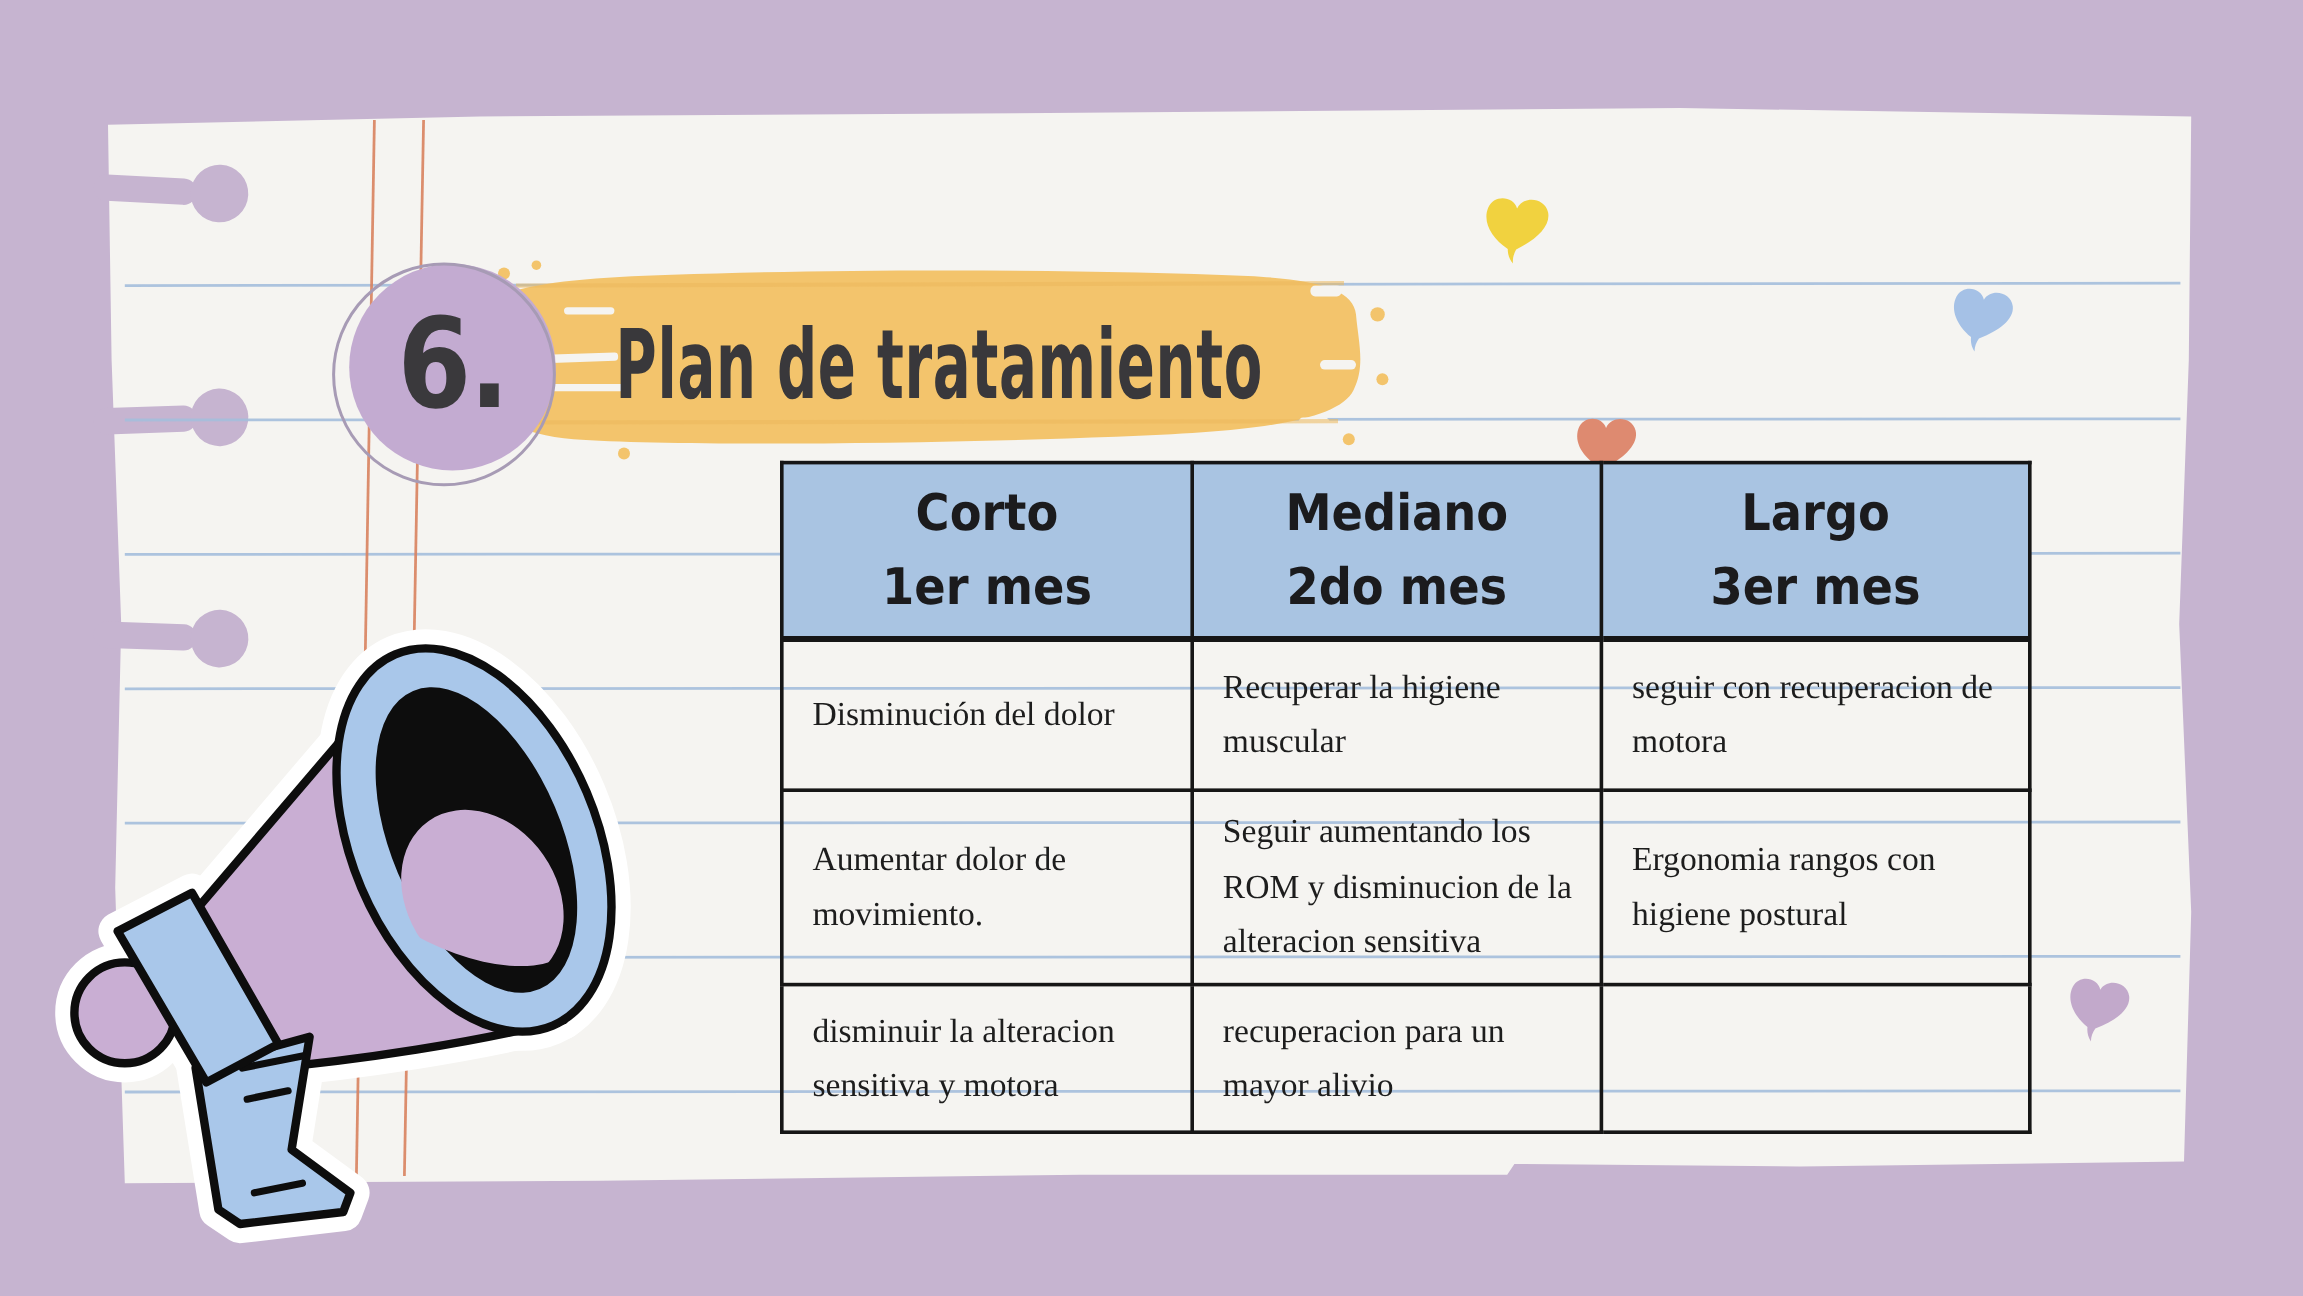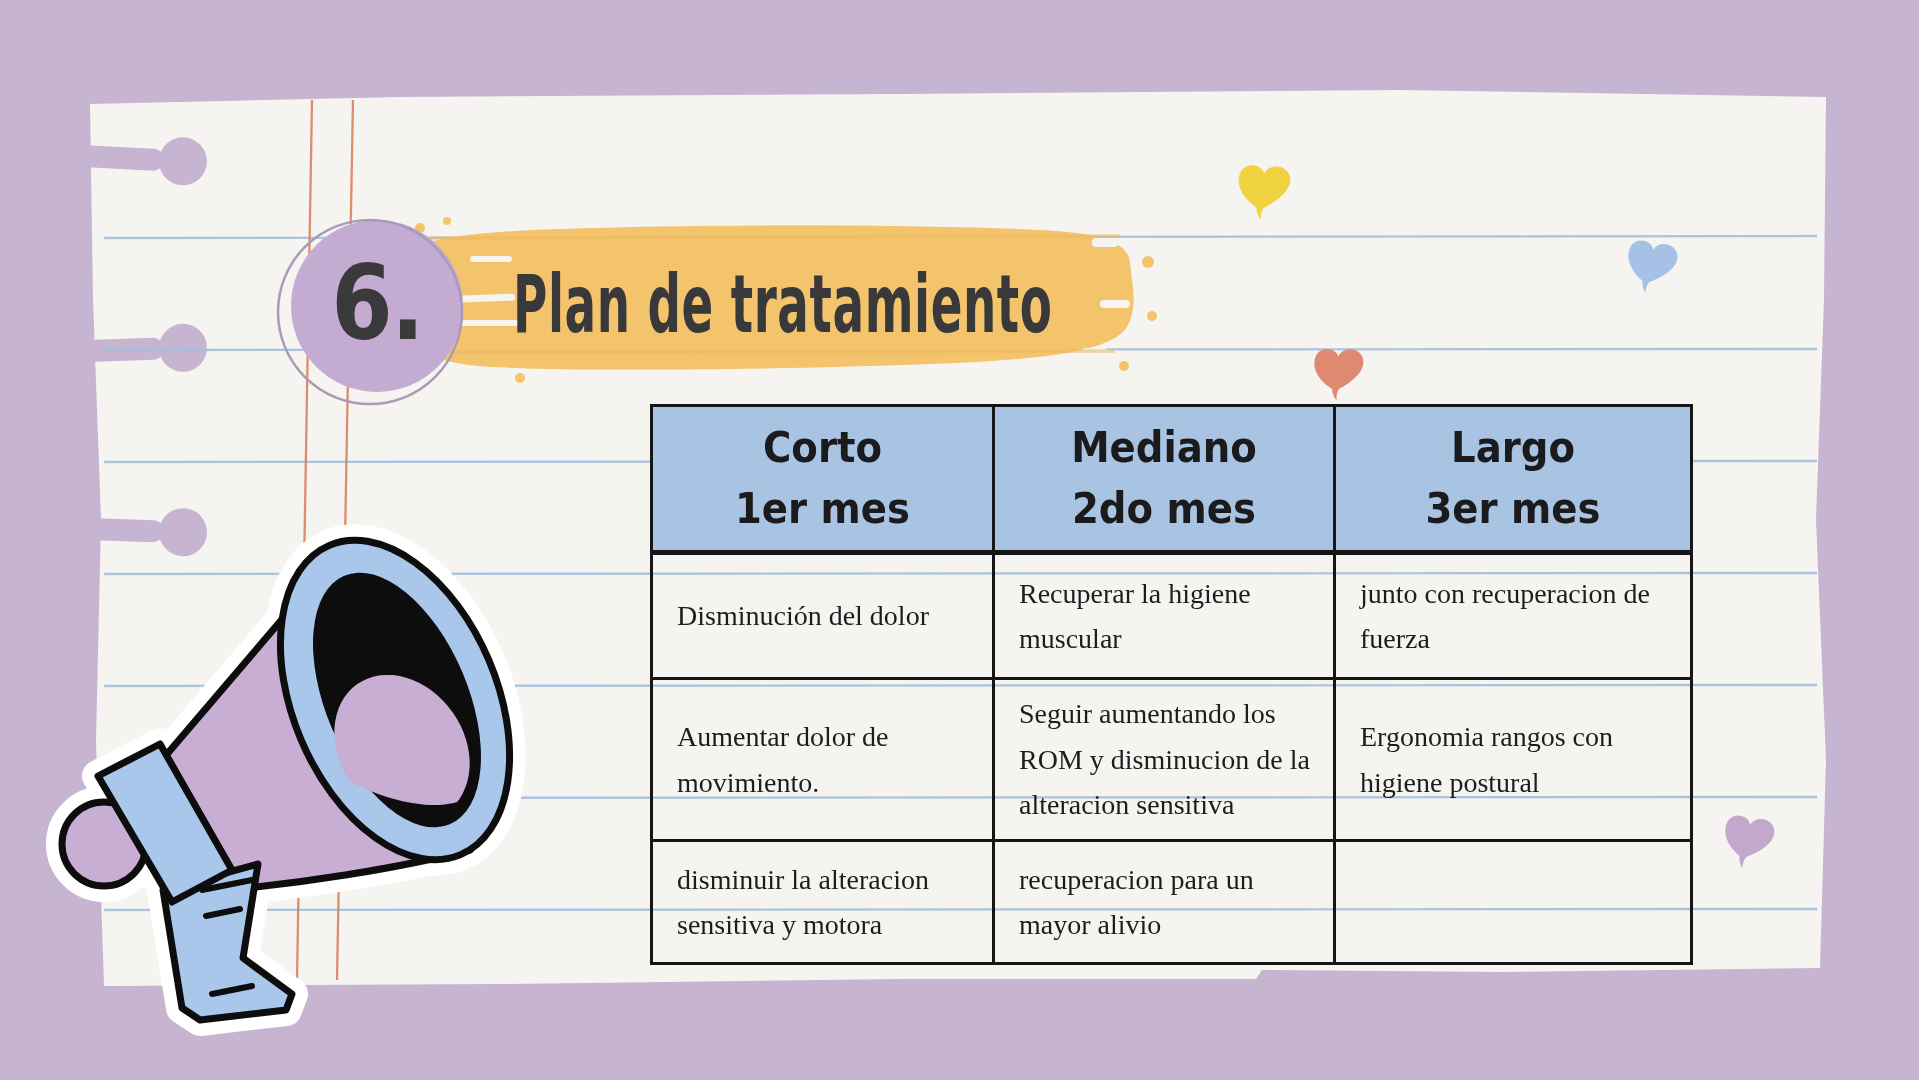--- a/index.html
+++ b/index.html
@@ -19,21 +19,21 @@
   }
   
   #slide-title{
     position:absolute;left:513px;top:258px;
     font-size:80px;font-weight:bold;color:#39383b;
     white-space:nowrap;letter-spacing:1px;
     transform:scaleX(.585);transform-origin:0 0;
   }
   
   #plan-table{
-    position:absolute;left:650px;top:404px;width:1040px;
+    position:absolute;left:650px;top:384px;width:1040px;
     border-collapse:collapse;table-layout:fixed;
   }
   #plan-table th,#plan-table td{
     border:3px solid #161616;
     background:transparent;
   }
   #plan-table th{
     height:141px;vertical-align:middle;text-align:center;
     background:#a9c4e2;border-bottom-width:5px;
   }
@@ -193,21 +193,21 @@
       <div class="h-sub">2do mes</div>
     </th>
     <th>
       <div class="h-title">Largo</div>
       <div class="h-sub">3er mes</div>
     </th>
   </tr>
   <tr class="row-1">
     <td>Disminución del dolor</td>
     <td>Recuperar la higiene muscular</td>
-    <td>junto con recuperacion de fuerza</td>
+    <td>seguir con recuperacion de motora</td>
   </tr>
   <tr class="row-2">
     <td>Aumentar dolor de movimiento.</td>
     <td>Seguir aumentando los ROM y disminucion de la alteracion sensitiva</td>
     <td>Ergonomia rangos con higiene postural</td>
   </tr>
   <tr class="row-3">
     <td>disminuir la alteracion sensitiva y motora</td>
     <td>recuperacion para un mayor alivio</td>
     <td></td>

